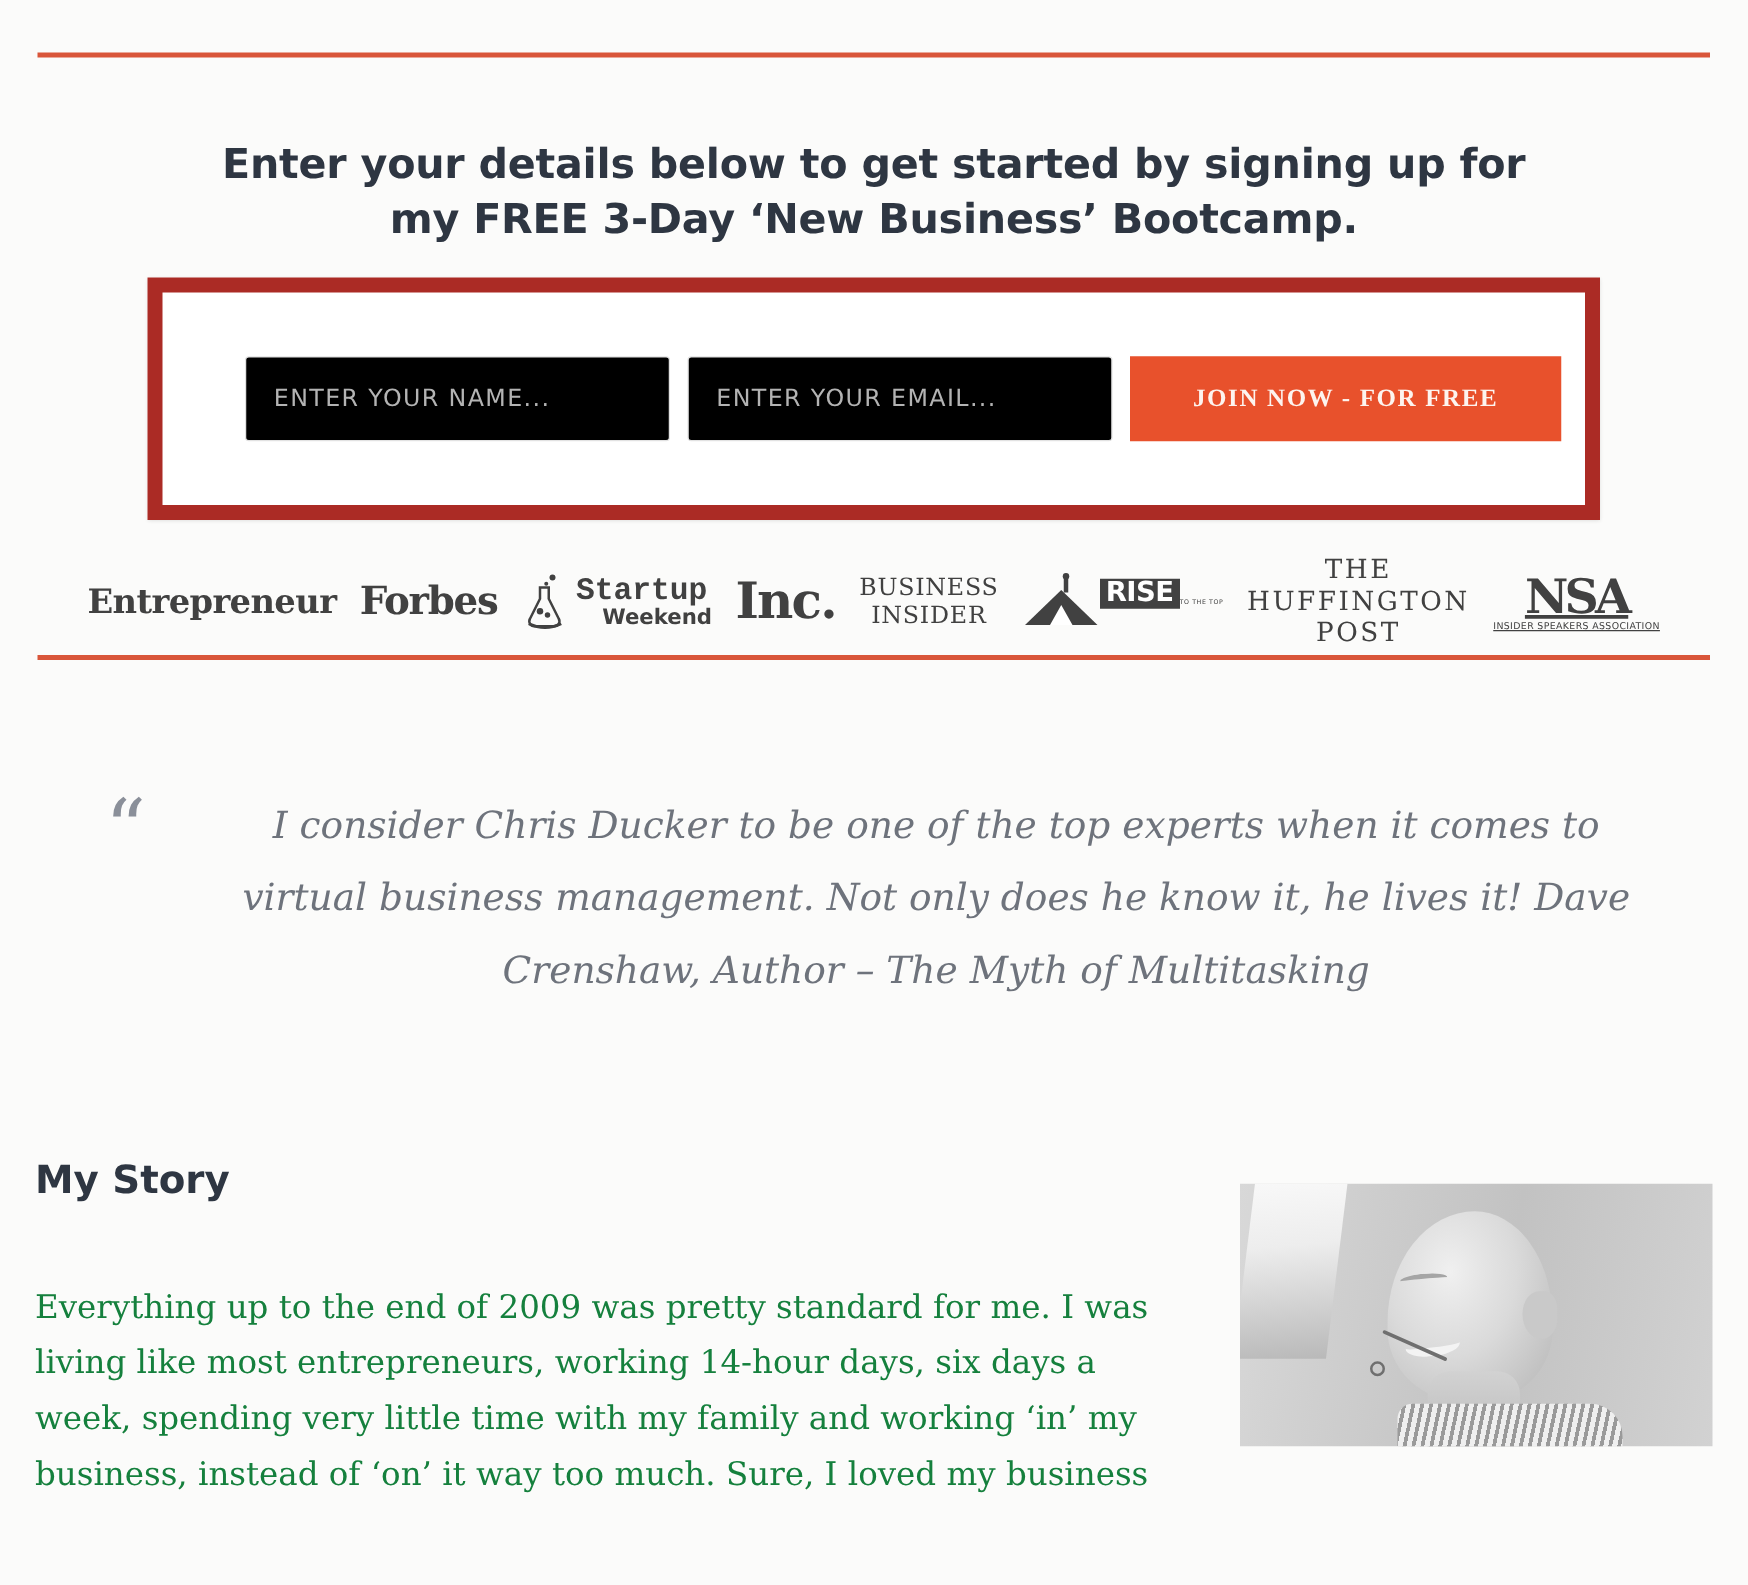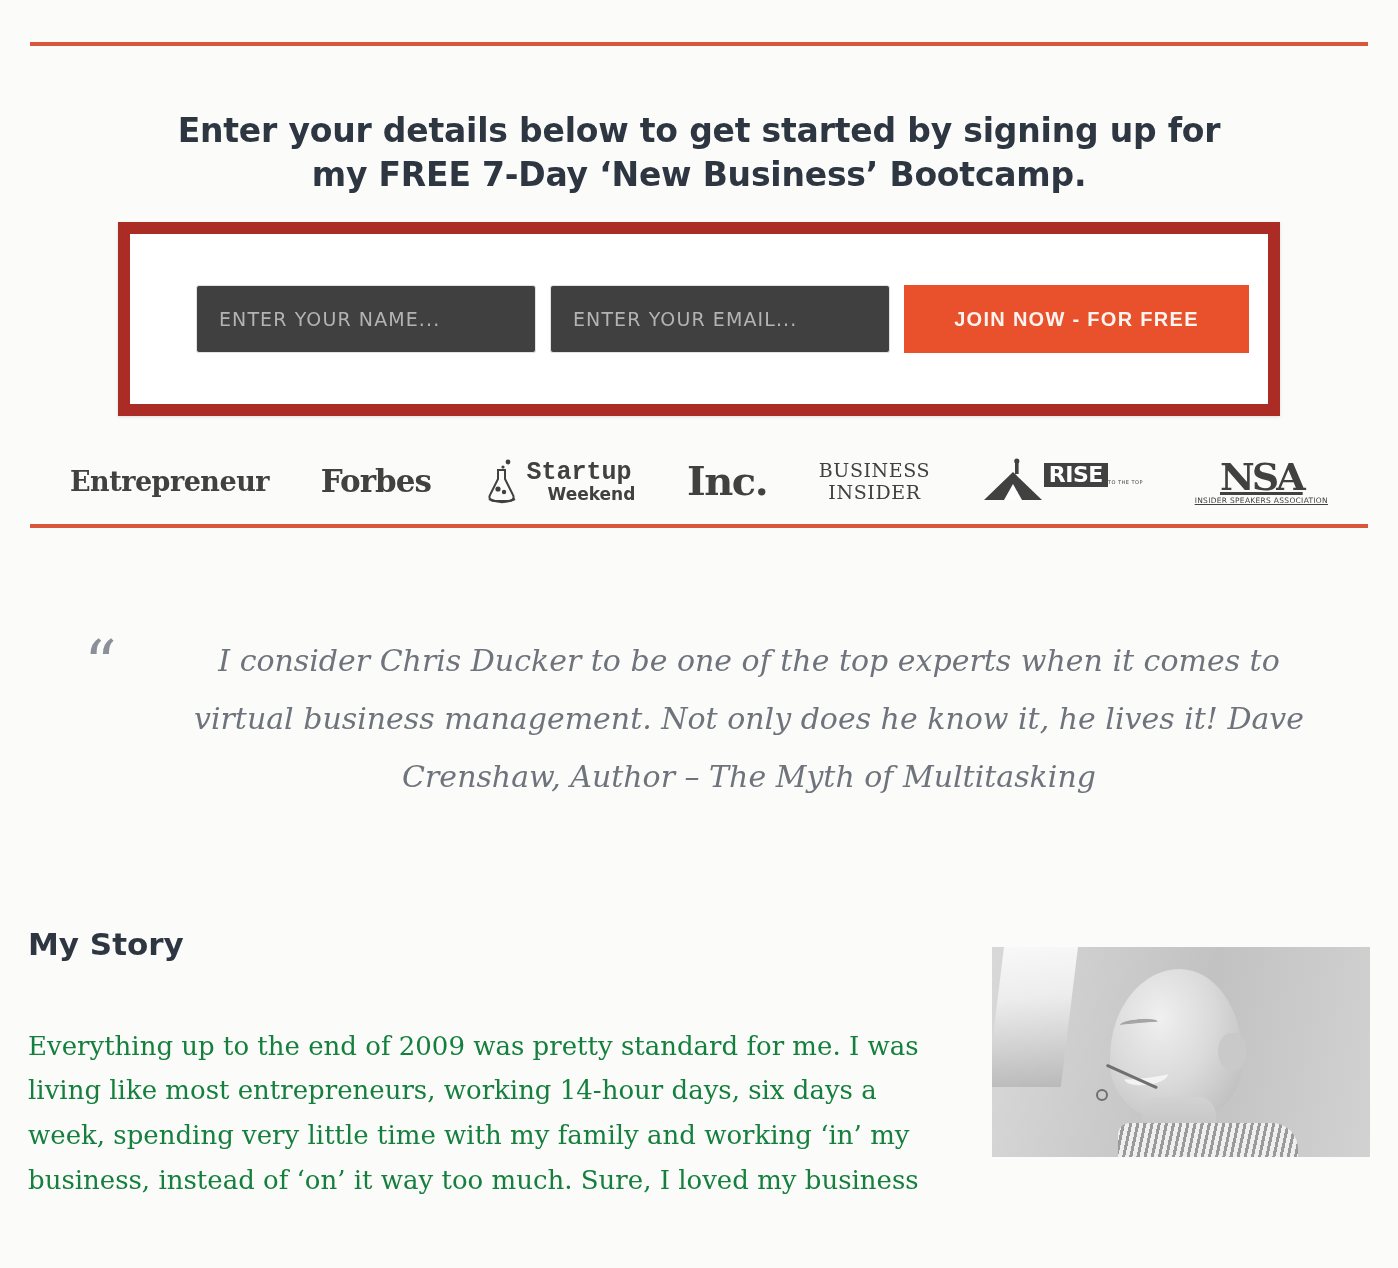--- a/index.html
+++ b/index.html
@@ -52,36 +52,36 @@
     display: flex;
     align-items: center;
     padding-left: 66px;
     gap: 14px;
   }
   .field {
     width: 340px;
     height: 68px;
     border: 1px solid #e2e2e2;
     border-radius: 3px;
-    background: #404040;
+    background: #000000;
     font-family: "DejaVu Sans", sans-serif;
     font-size: 19px;
     letter-spacing: 1.1px;
     color: #9a9a9a;
     padding: 0 22px;
     outline: none;
   }
   .field::placeholder { color: #b3b3b3; text-transform: uppercase; }
   .join-btn {
     width: 345px;
     height: 68px;
     border: 0;
     background: #e8512c;
     color: #fdf4ef;
-    font-family: Liberation Sans, sans-serif;
+    font-family: Liberation Serif, serif;
     font-weight: bold;
     font-size: 20px;
     letter-spacing: 1.3px;
     text-transform: uppercase;
     cursor: pointer;
   }
 
   
   .logos {
     margin: 22px 70px 0 70px;
@@ -282,21 +282,21 @@
 </style>
 </head>
 <body>
 
 <div class="page">
 
   <div class="rule rule-top"></div>
 
   <h1 class="optin-heading">
     <span>Enter your details below to get started by signing up for</span><br>
-    <span>my FREE 7-Day ‘New Business’ Bootcamp.</span>
+    <span>my FREE 3-Day ‘New Business’ Bootcamp.</span>
   </h1>
 
   <div class="form-outer">
     <div class="form-inner">
       <input class="field" type="text" placeholder="ENTER YOUR NAME..." style="">
       <input class="field" type="text" placeholder="ENTER YOUR EMAIL..." style="">
       <button class="join-btn">JOIN NOW - FOR FREE</button>
     </div>
   </div>
 
@@ -332,20 +332,25 @@
       <svg width="62" height="46" viewBox="0 0 62 46">
         <rect x="33" y="2" width="3.6" height="14" fill="#3a4150"></rect>
         <circle cx="34.8" cy="3" r="2.6" fill="#3a4150"></circle>
         <path d="M2 42 L31 14 L60 42 Z" fill="#3a4150"></path>
         <path d="M22 42 L31 26 L40 42 Z" fill="#ffffff"></path>
       </svg>
       <span class="rise-word">RISE</span>
       <span class="rise-sub">TO THE TOP</span>
     </div>
 
+    <div class="logo logo-huffpost">
+      <span>THE</span><br>
+      <span>HUFFINGTON</span><br>
+      <span>POST</span>
+    </div>
 
     <div class="logo logo-nsa">
       <span class="nsa-mark">NSA</span>
       <span class="nsa-sub">INSIDER SPEAKERS ASSOCIATION</span>
     </div>
 
   </div>
 
   <div class="rule rule-bottom"></div>
 

